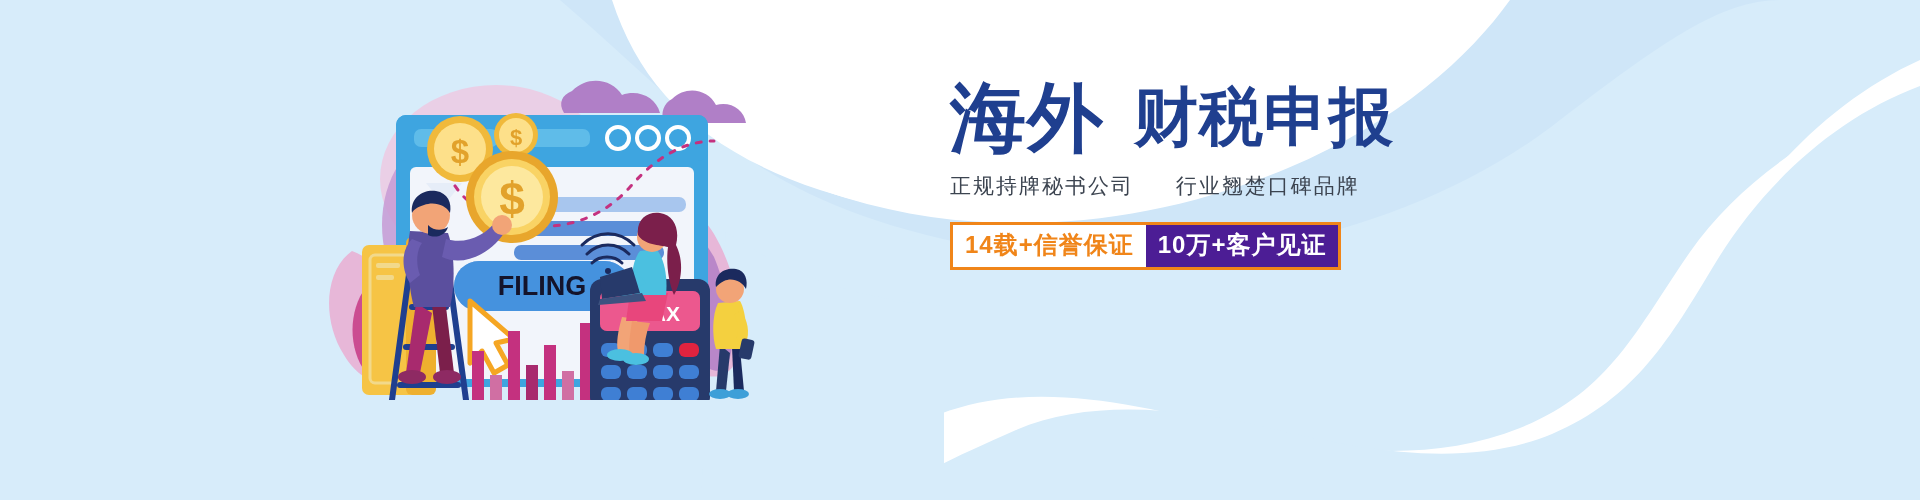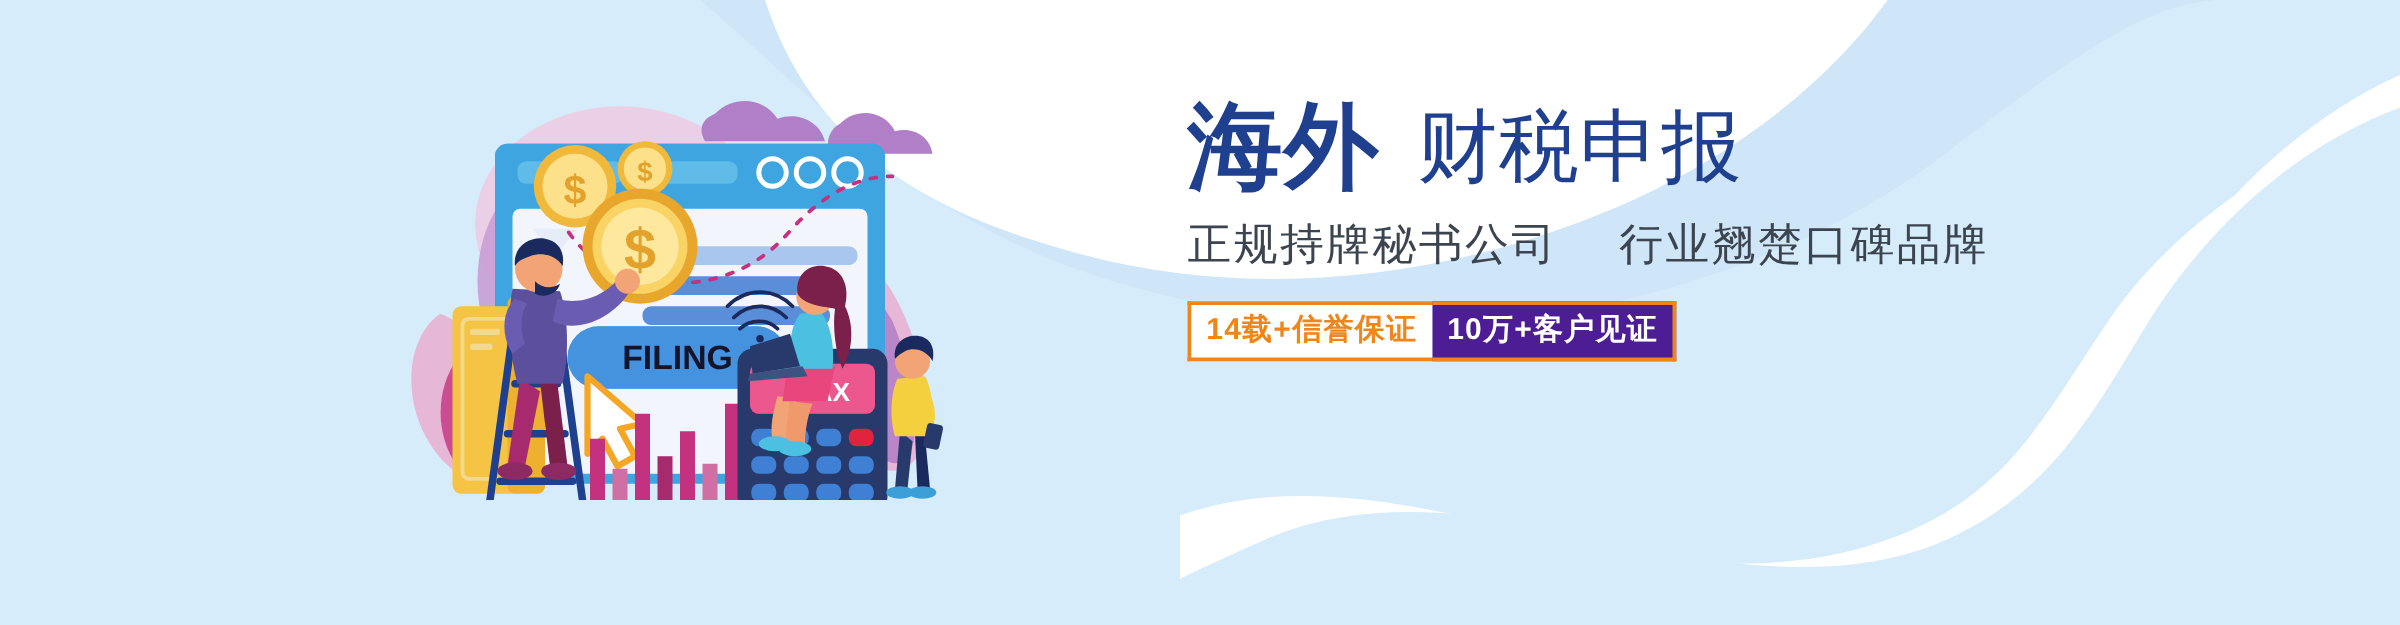--- a/index.html
+++ b/index.html
@@ -40,29 +40,29 @@
     gap:24px;
   }
   .hl-main {
     font-size:76px;
     font-weight:bold;
     letter-spacing:1px;
     color:#1f3f8f;
   }
   .hl-sub {
     font-size:64px;
-    font-weight:normal;
+    font-weight:bold;
     letter-spacing:1px;
     color:#1f3f8f;
     padding-bottom:2px;
     margin-left:6px;
   }
   #subhead {
     margin-top:18px;
-    font-size:35px;
+    font-size:21px;
     color:#3c4450;
     letter-spacing:2px;
     white-space:nowrap;
   }
   #subhead .gap { display:inline-block; width:26px; }
 
   #badges {
     margin-top:22px;
     display:flex;
     align-items:stretch;

